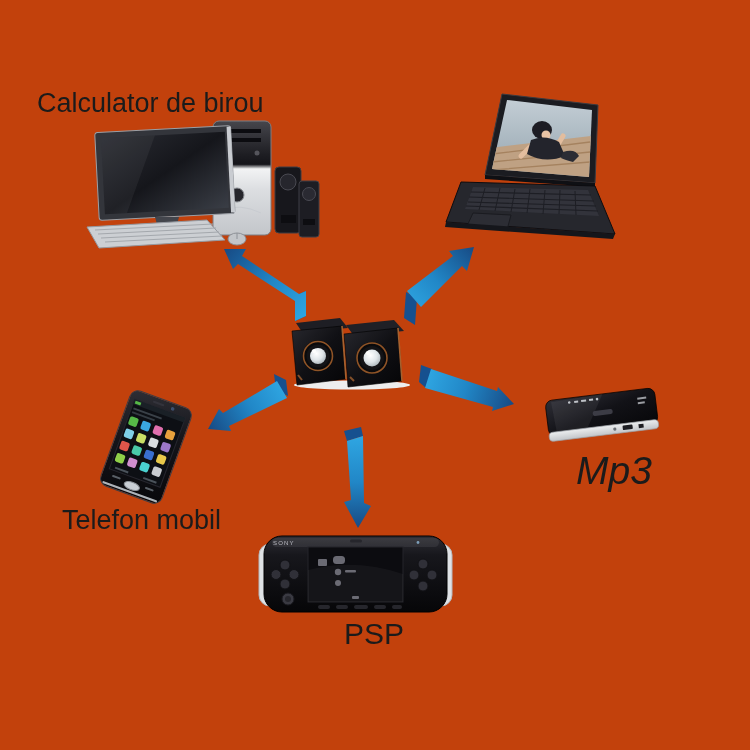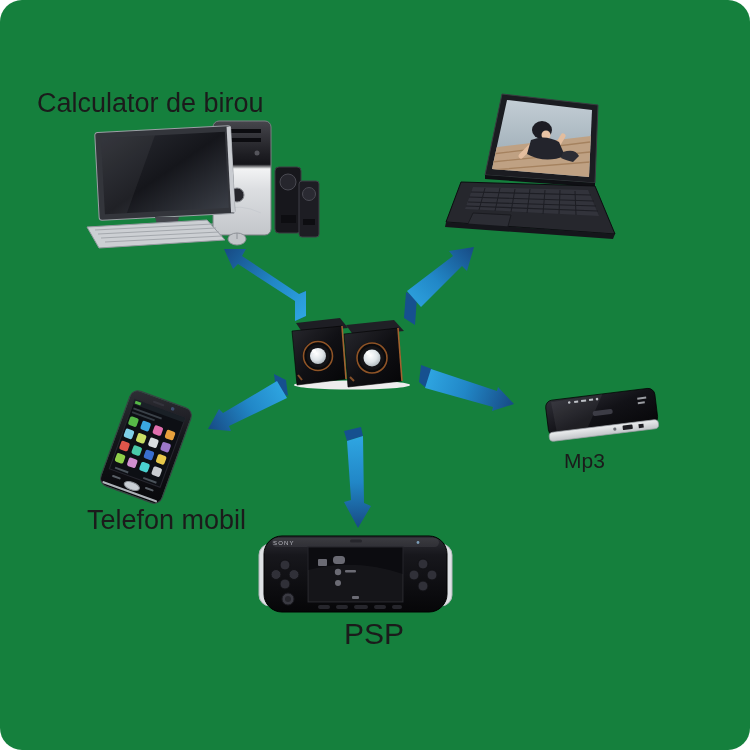--- a/index.html
+++ b/index.html
@@ -1,26 +1,26 @@
 <!DOCTYPE html>
 <html><head>
 <meta charset="utf-8">
 <style>
   html,body{margin:0;padding:0;background:#fff;}
   .canvas{
-    position:relative;width:750px;height:750px;background:#15803d;
-    overflow:hidden;font-family:"Liberation Sans",sans-serif;border-radius:22px;
+    position:relative;width:750px;height:750px;background:#c2410c;
+    overflow:hidden;font-family:"Liberation Sans",sans-serif;
   }
   .label{
     position:absolute;color:#1b1b1b;white-space:nowrap;
     font-family:"Liberation Sans",sans-serif;
   }
   .lbl-desktop{left:37px;top:88px;font-size:27px;}
-  .lbl-phone{left:62px;top:505px;font-size:27px;margin-left:25px;}
-  .lbl-mp3{left:564px;top:449px;font-size:21px;}
+  .lbl-phone{left:62px;top:505px;font-size:27px;}
+  .lbl-mp3{left:576px;top:449px;font-size:39px;font-style:italic;}
   .lbl-psp{left:344px;top:617px;font-size:30px;font-weight:500;}
   .illus{position:absolute;}
   .phone-body{
     position:absolute;left:113px;top:396px;width:64px;height:100px;
     transform:rotate(20deg);
     background:linear-gradient(160deg,#2e2e35 0%,#141419 45%,#08080b 100%);
     border:1px solid #3c3c44;border-radius:9px;
   }
   svg{display:block;}
 </style>

